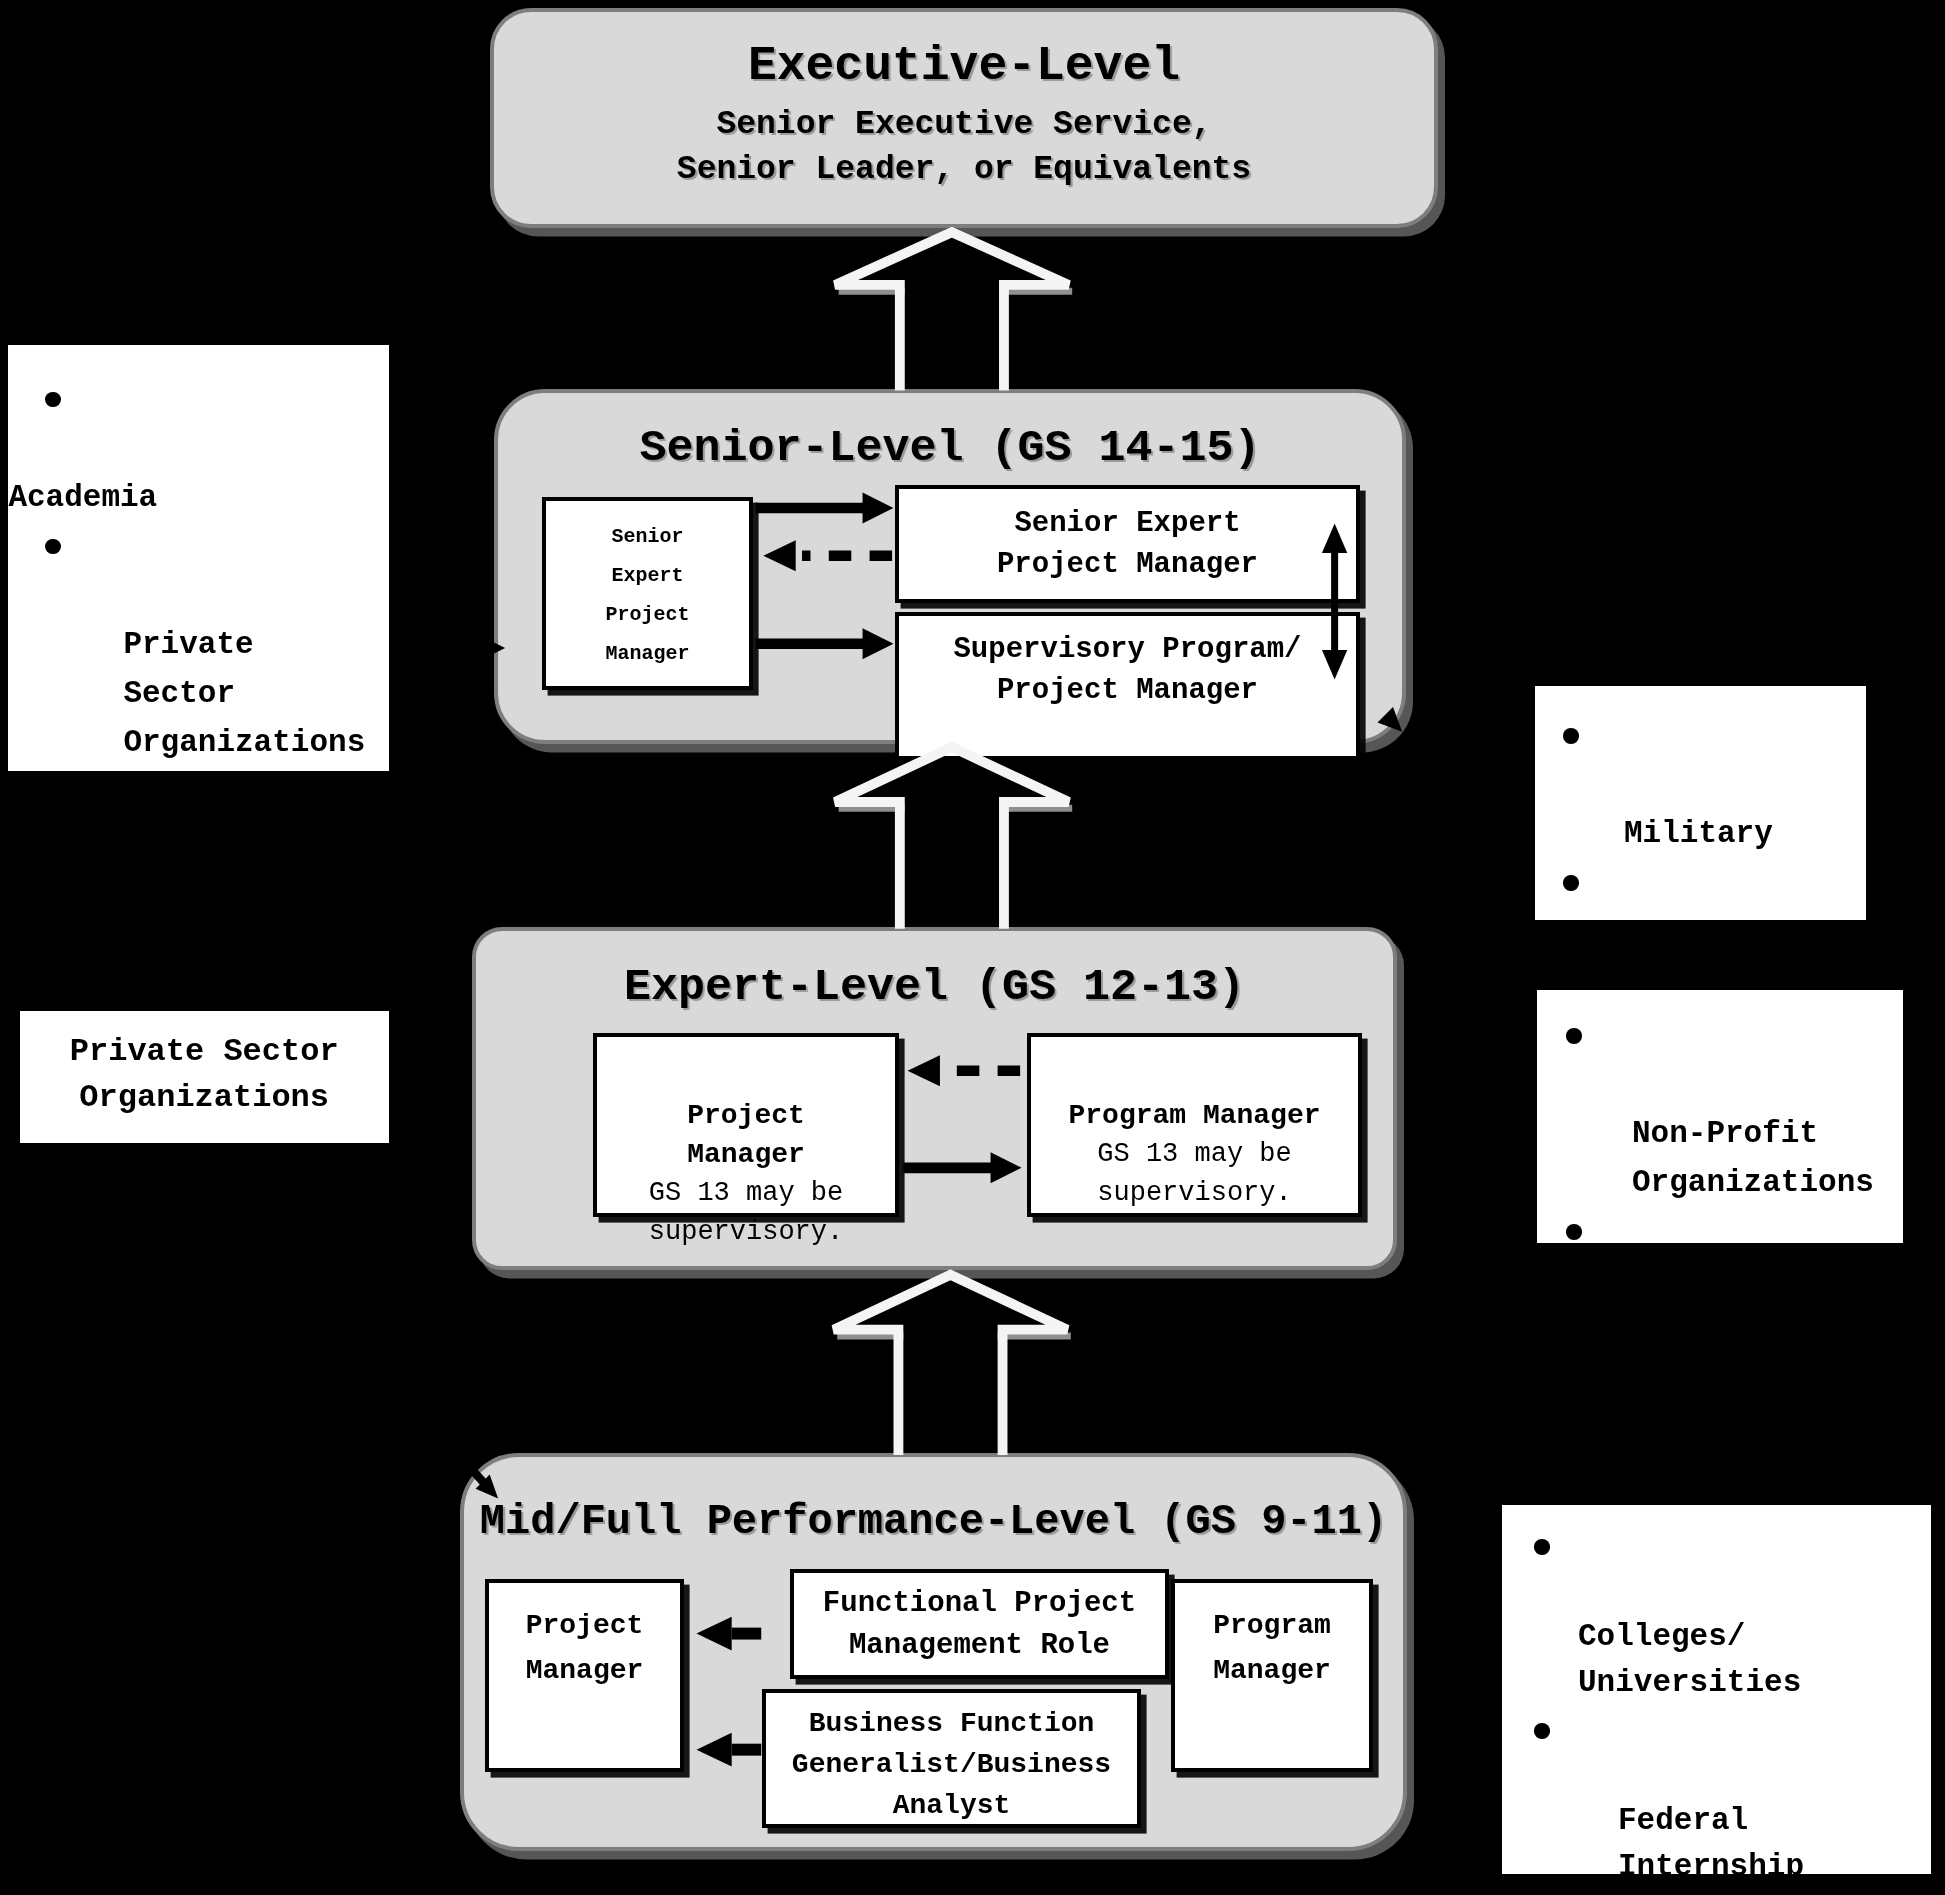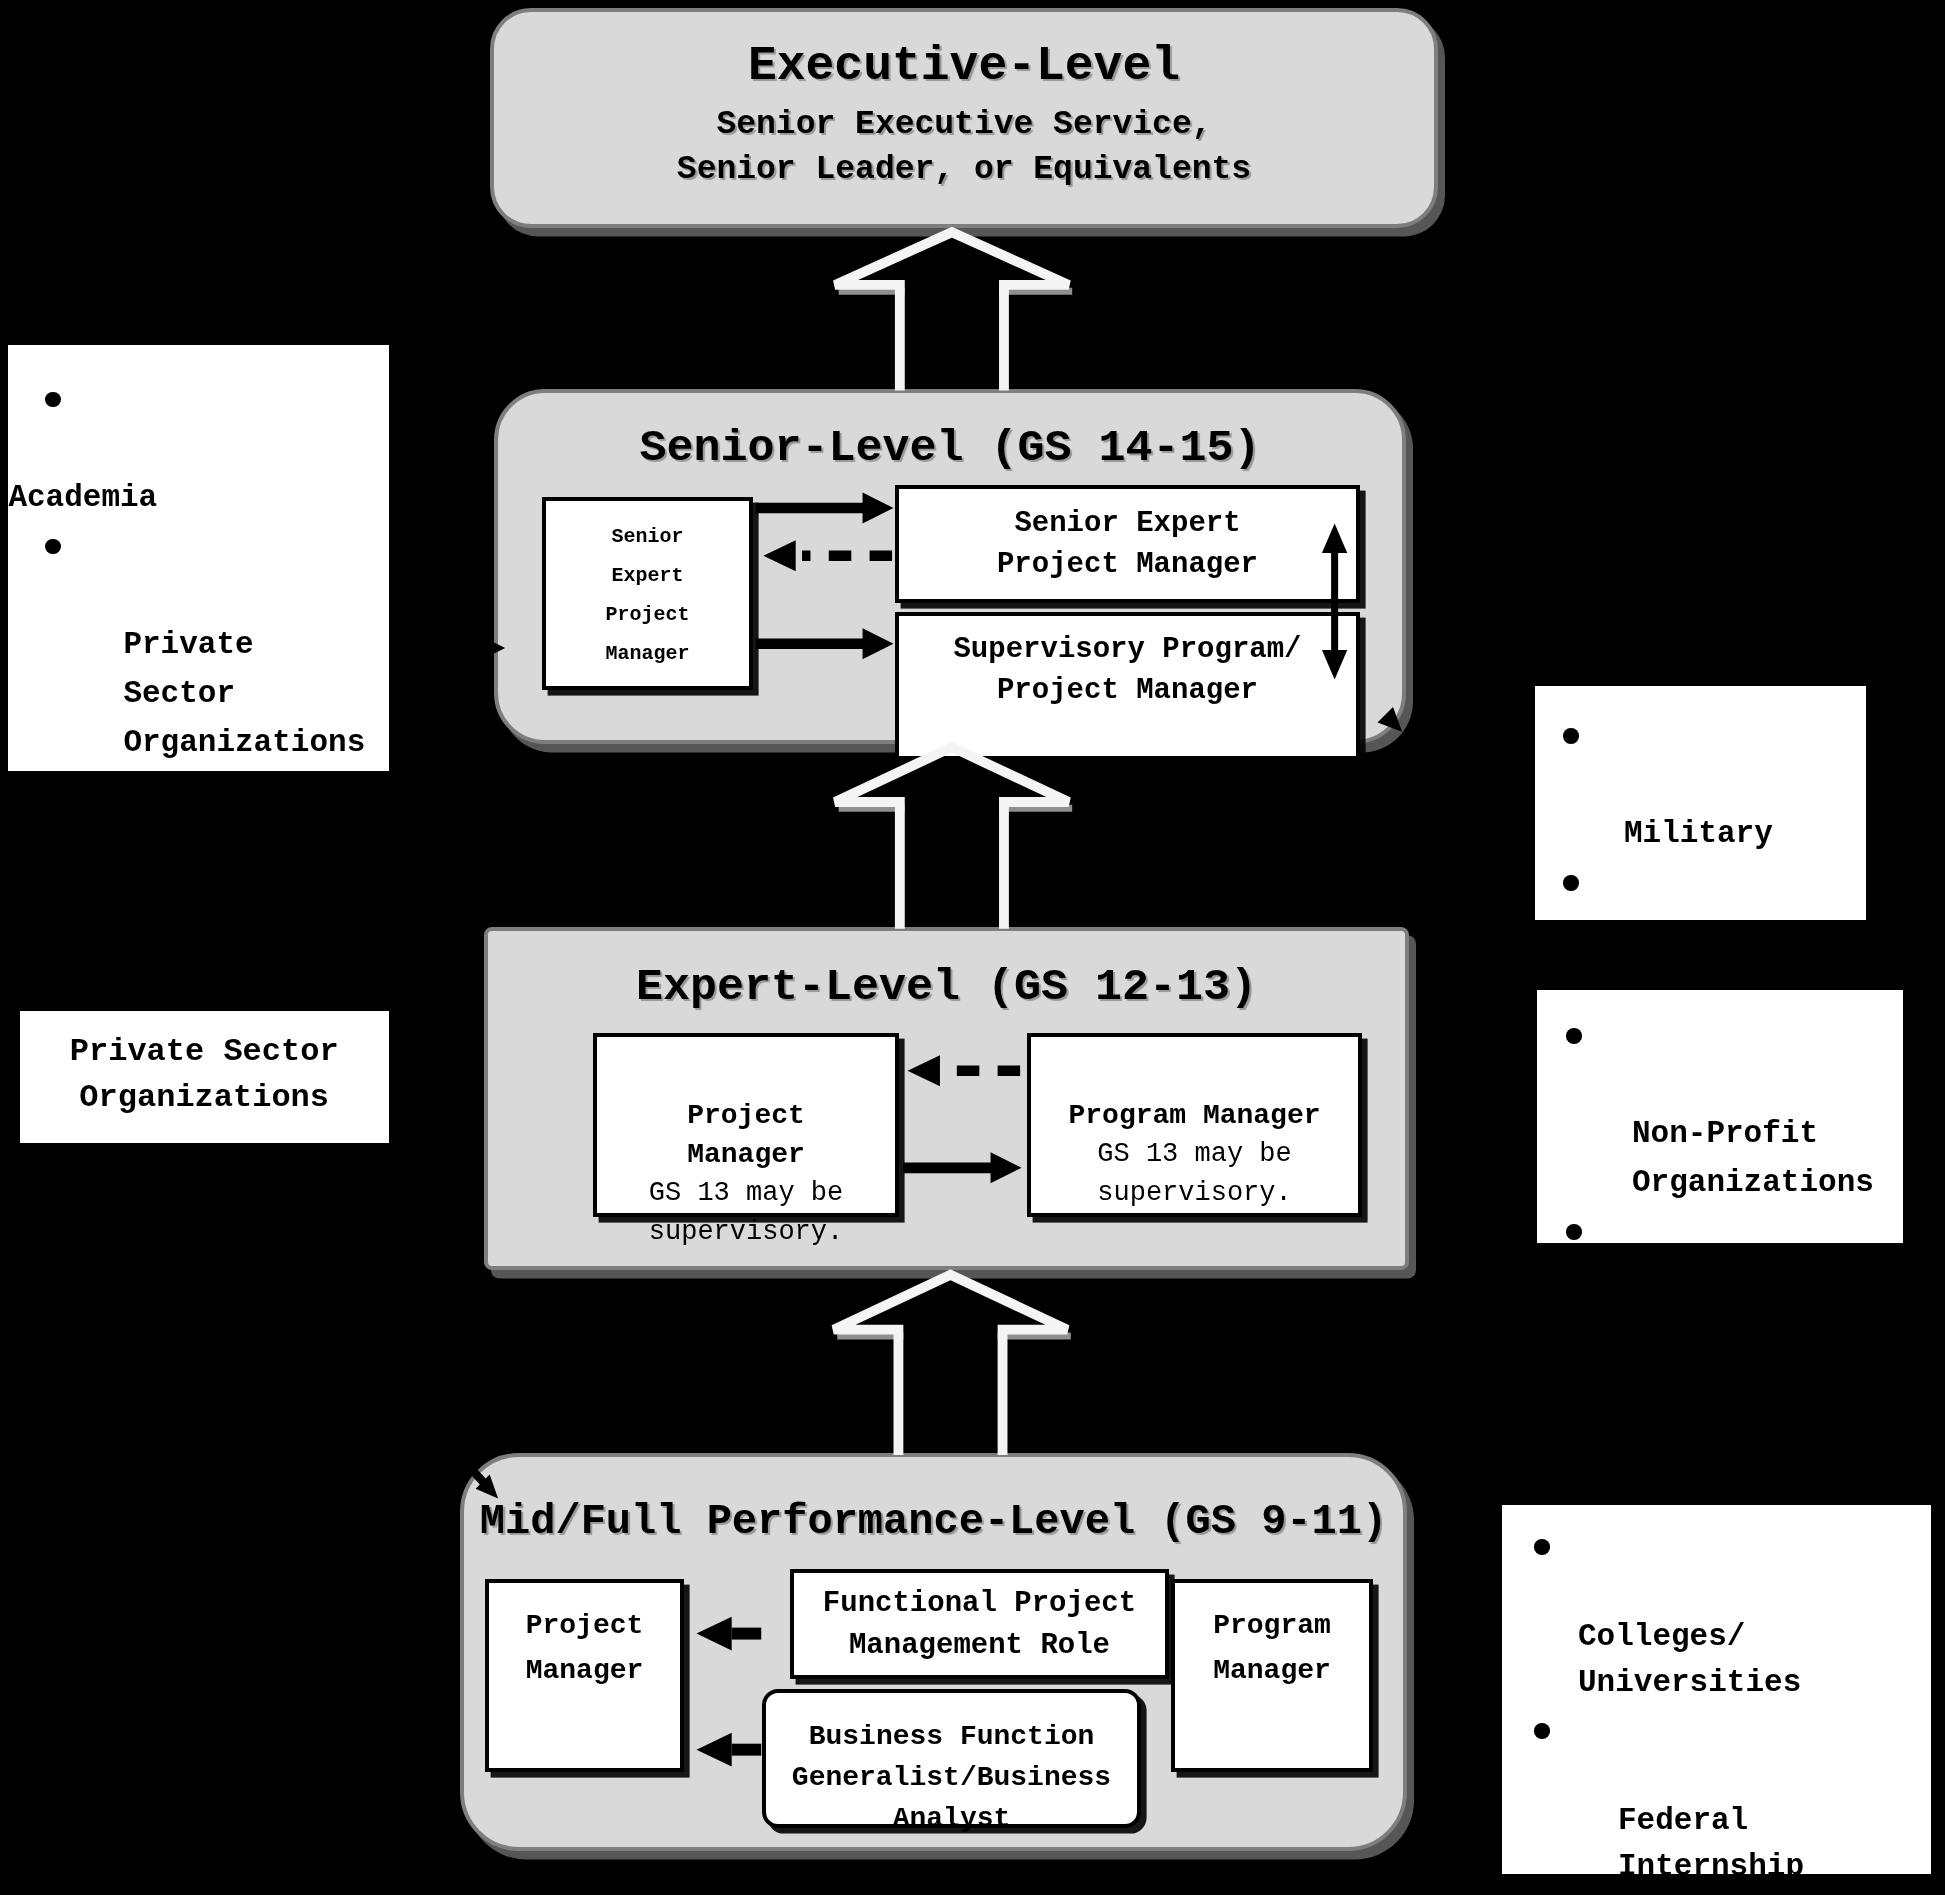--- a/index.html
+++ b/index.html
@@ -50,21 +50,21 @@
   </div>
   <div class="abs rolebox" style="left:542px;top:497px;width:211px;height:193px;font-size:20px;line-height:39px;padding-top:15.5px;">Senior
 Expert
 Project
 Manager</div>
   <div class="abs rolebox" style="left:895px;top:485px;width:465px;height:118px;font-size:29px;line-height:41px;padding-top:14px;">Senior Expert
 Project Manager</div>
   <div class="abs rolebox" style="left:895px;top:612px;width:465px;height:148px;font-size:29px;line-height:41px;padding-top:12.7px;">Supervisory Program/
 Project Manager</div>
 
-  <div class="abs level" style="left:484px;top:927px;width:925px;height:343px;border-radius:8px;">
+  <div class="abs level" style="left:472px;top:927px;width:925px;height:343px;border-radius:30px;">
     <div class="level-title" style="top:31px;font-size:45px;">Expert-Level (GS 12-13)</div>
   </div>
   <div class="abs rolebox" style="left:593px;top:1033px;width:306px;height:184px;font-size:28px;line-height:39px;padding-top:19.7px;">
     <span>Project
 Manager</span>
     <span class="sub" style="font-size:27px;">GS 13 may be
 supervisory.</span>
   </div>
   <div class="abs rolebox" style="left:1027px;top:1033px;width:335px;height:184px;font-size:28px;line-height:39px;padding-top:19.7px;">
     <span>Program Manager</span>
@@ -72,21 +72,21 @@
 supervisory.</span>
   </div>
 
   <div class="abs level" style="left:460px;top:1453px;width:947px;height:398px;border-radius:59px;">
     <div class="level-title" style="top:41px;font-size:42px;">Mid/Full Performance-Level (GS 9-11)</div>
   </div>
   <div class="abs rolebox" style="left:485px;top:1579px;width:199px;height:193px;font-size:28px;line-height:45px;padding-top:19.7px;">Project
 Manager</div>
   <div class="abs rolebox" style="left:762px;top:1569px;width:379px;height:110px;font-size:29px;line-height:42px;padding-top:9.8px;margin-left:28px;">Functional Project
 Management Role</div>
-  <div class="abs rolebox" style="left:762px;top:1689px;width:379px;height:139px;font-size:28px;line-height:41px;padding-top:23px;border-radius:16px;">Business Function
+  <div class="abs rolebox" style="left:762px;top:1689px;width:379px;height:139px;font-size:28px;line-height:41px;padding-top:10px;">Business Function
 Generalist/Business
 Analyst</div>
   <div class="abs rolebox" style="left:1171px;top:1579px;width:202px;height:193px;font-size:28px;line-height:45px;padding-top:19.7px;">Program
 Manager</div>
 
   <div class="abs callout" style="left:8.4px;top:345px;width:381px;height:426px;padding:29.5px 14px 0 0;">
     <ul style="font-size:31px;line-height:49px;">
       <li style="">
         <span class="dot" style="left:37px;"></span>
         <span>Academia</span></li>

